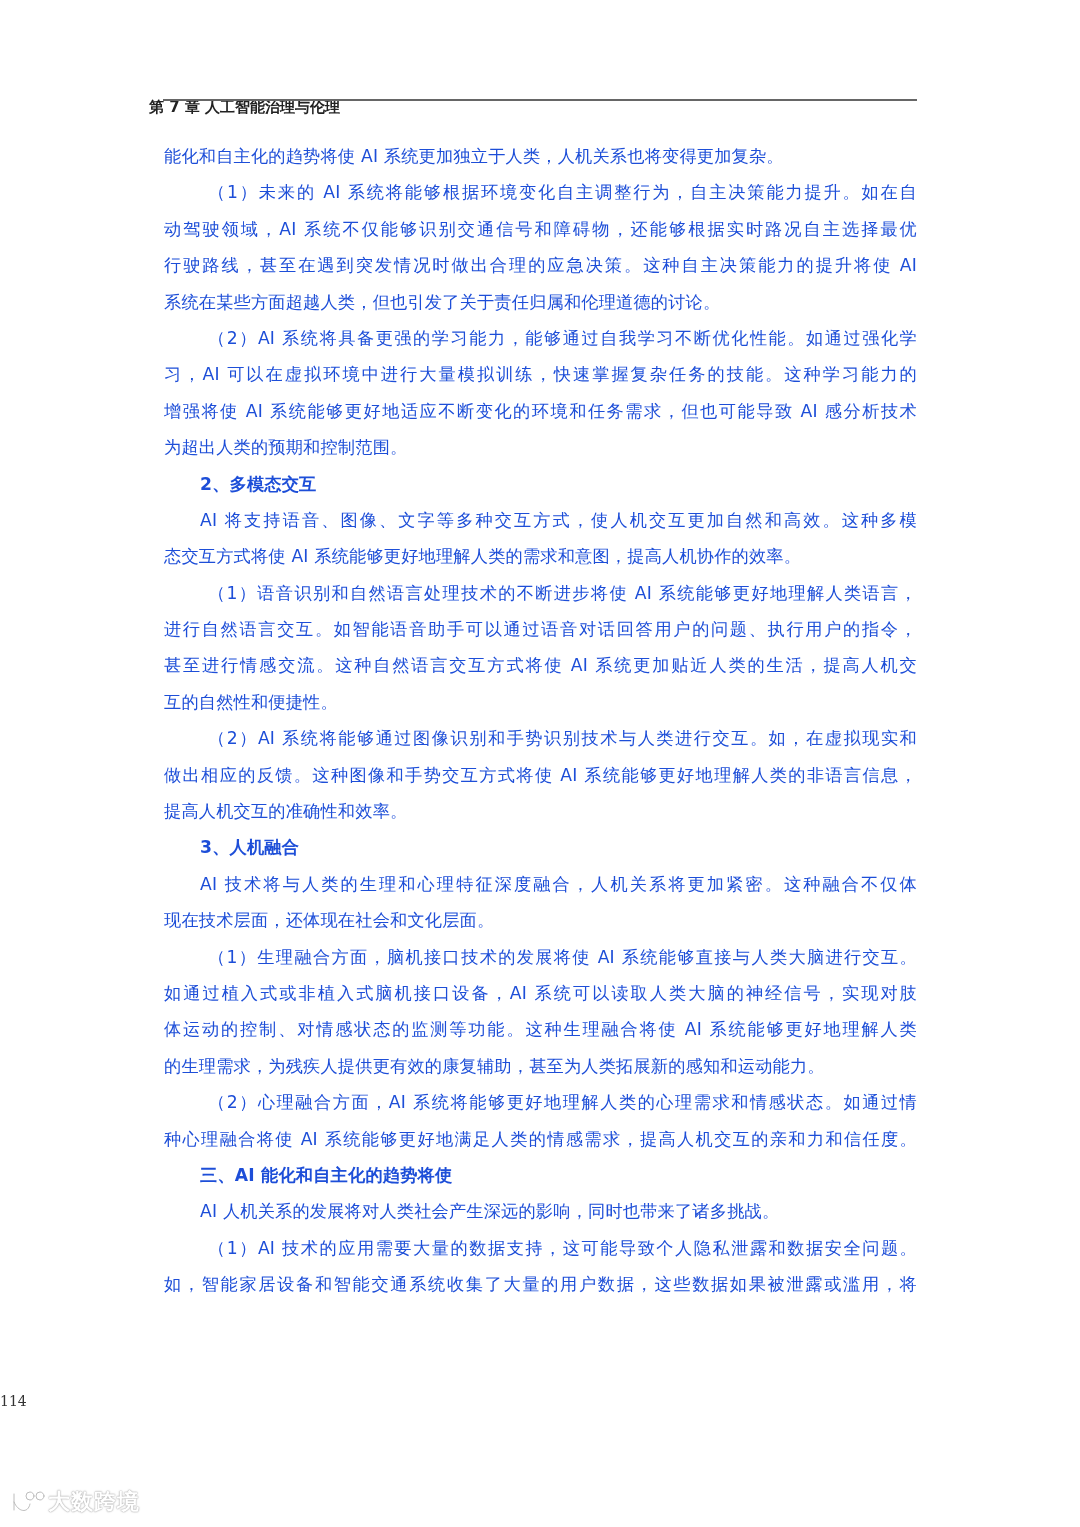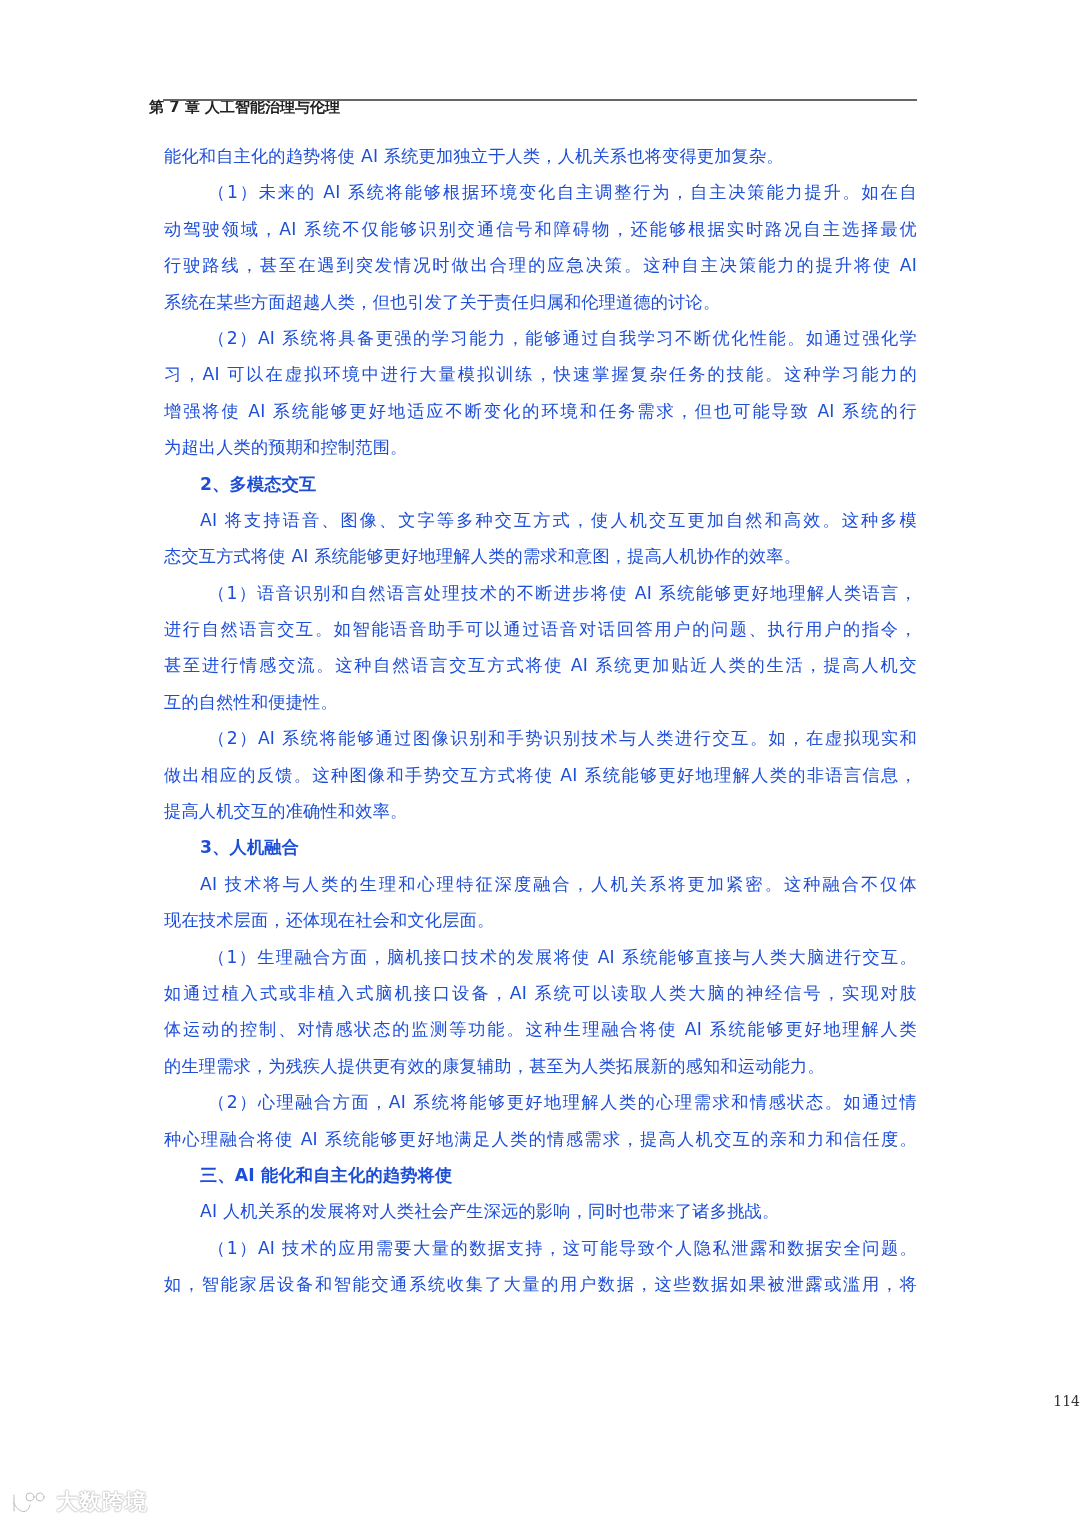--- a/index.html
+++ b/index.html
@@ -65,32 +65,32 @@
     .line.heading {
       font-weight: bold;
       text-align-last: left;
       padding-left: 36px;
     }
     .page-number {
       position: absolute;
       left: 0;
       width: 1080px;
       top: 1393px;
-      text-align: right;
+      text-align: left;
       font-family: "DejaVu Serif", "Liberation Serif", serif;
       font-size: 14px;
       color: #333;
     }
     .watermark {
       position: absolute;
       left: 8px;
       top: 1487px;
       display: flex;
-      align-items: flex-end;
-      gap: 8px;
+      align-items: center;
+      gap: 0;
       opacity: 0.85;
     }
     .watermark-logo {
       width: 40px;
       height: 28px;
     }
     .watermark-text {
       font-family: "DejaVu Sans", "Liberation Sans", sans-serif;
       font-size: 22px;
       font-weight: bold;
@@ -106,21 +106,21 @@
 <div class="header-rule"></div>
 
 <div class="content">
   <div class="line last">能化和自主化的趋势将使 AI 系统更加独立于人类，人机关系也将变得更加复杂。</div>
   <div class="line indent2">（1）未来的 AI 系统将能够根据环境变化自主调整行为，自主决策能力提升。如在自</div>
   <div class="line">动驾驶领域，AI 系统不仅能够识别交通信号和障碍物，还能够根据实时路况自主选择最优</div>
   <div class="line">行驶路线，甚至在遇到突发情况时做出合理的应急决策。这种自主决策能力的提升将使 AI</div>
   <div class="line last">系统在某些方面超越人类，但也引发了关于责任归属和伦理道德的讨论。</div>
   <div class="line indent2">（2）AI 系统将具备更强的学习能力，能够通过自我学习不断优化性能。如通过强化学</div>
   <div class="line">习，AI 可以在虚拟环境中进行大量模拟训练，快速掌握复杂任务的技能。这种学习能力的</div>
-  <div class="line">增强将使 AI 系统能够更好地适应不断变化的环境和任务需求，但也可能导致 AI 系统的行</div>
+  <div class="line">增强将使 AI 系统能够更好地适应不断变化的环境和任务需求，但也可能导致 AI 感分析技术</div>
   <div class="line last">为超出人类的预期和控制范围。</div>
   <div class="line heading">2、多模态交互</div>
   <div class="line indent">AI 将支持语音、图像、文字等多种交互方式，使人机交互更加自然和高效。这种多模</div>
   <div class="line last">态交互方式将使 AI 系统能够更好地理解人类的需求和意图，提高人机协作的效率。</div>
   <div class="line indent2">（1）语音识别和自然语言处理技术的不断进步将使 AI 系统能够更好地理解人类语言，</div>
   <div class="line">进行自然语言交互。如智能语音助手可以通过语音对话回答用户的问题、执行用户的指令，</div>
   <div class="line">甚至进行情感交流。这种自然语言交互方式将使 AI 系统更加贴近人类的生活，提高人机交</div>
   <div class="line last">互的自然性和便捷性。</div>
   <div class="line indent2">（2）AI 系统将能够通过图像识别和手势识别技术与人类进行交互。如，在虚拟现实和</div>
   <div class="line">做出相应的反馈。这种图像和手势交互方式将使 AI 系统能够更好地理解人类的非语言信息，</div>

